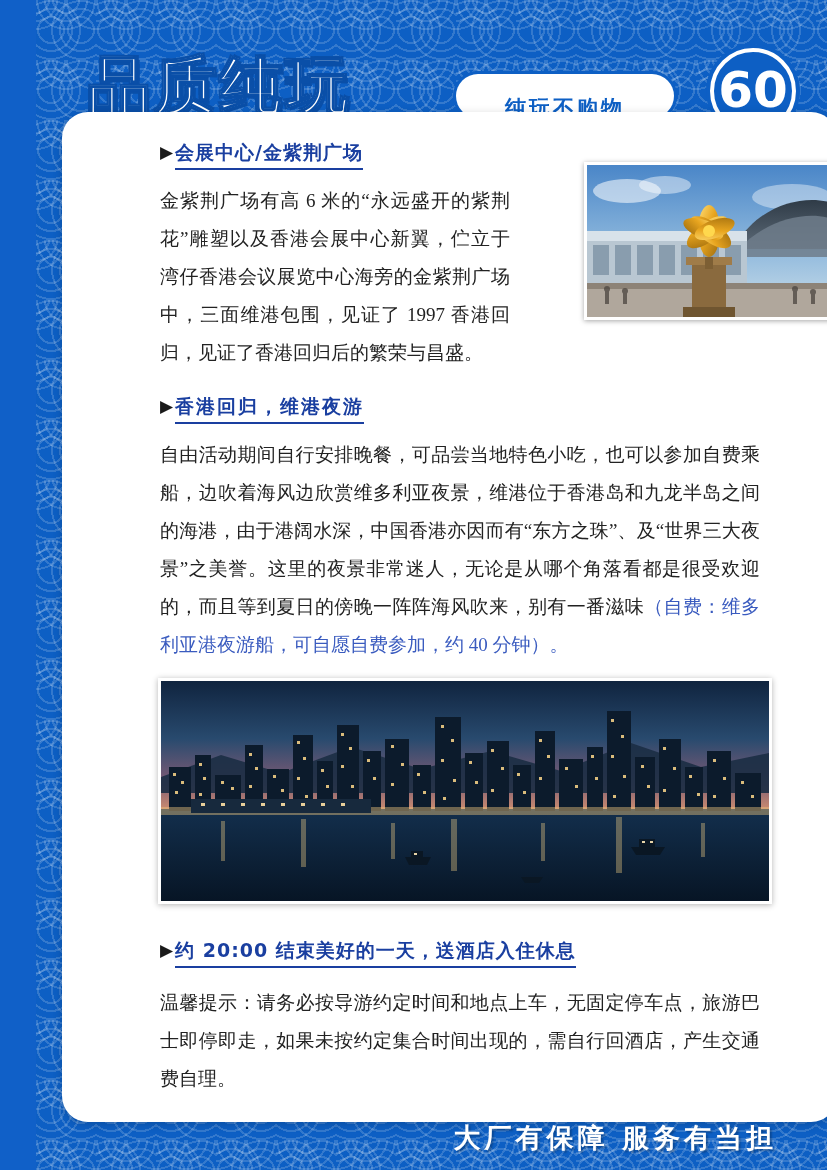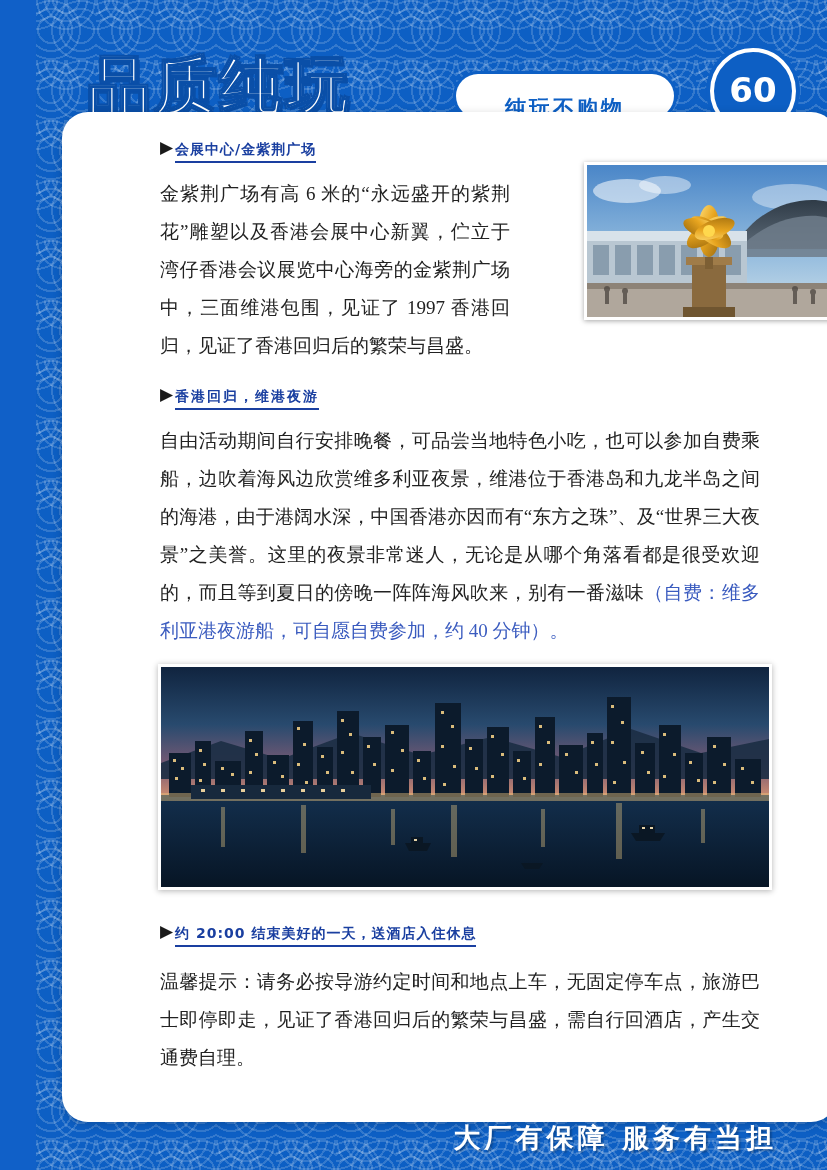--- a/index.html
+++ b/index.html
@@ -99,21 +99,21 @@
   #badge-number {
     position: absolute;
     left: 0;
     top: 0;
     width: 78px;
     height: 78px;
     line-height: 76px;
     text-align: center;
     font-family: "DejaVu Sans", sans-serif;
     font-weight: bold;
-    font-size: 34px;
+    font-size: 50px;
     color: #ffffff;
   }
 
   
   #card {
     position: absolute;
     left: 26px;
     top: 112px;
     width: 775px;
     height: 1010px;
@@ -139,21 +139,21 @@
     color: #1a1a1a;
     font-size: 17px;
     line-height: 1;
     margin-right: 2px;
     position: relative;
     top: -1px;
   }
   .heading-text {
     font-family: "DejaVu Sans", sans-serif;
     font-weight: bold;
-    font-size: 14px;
+    font-size: 19px;
     color: #1a3fa0;
     border-bottom: 2px solid #1a3fa0;
     padding-bottom: 2px;
     letter-spacing: 1px;
     text-align: right;
   }
   .heading-text.wide {
     letter-spacing: 2px;
   }
 
@@ -481,21 +481,21 @@
             </g>
           </svg>
         </div>
       </div>
 
       <div id="sec3">
         <div class="heading">
           <span class="tri-icon">▶</span>
           <span class="heading-text">约 20:00 结束美好的一天，送酒店入住休息</span>
         </div>
-        <p class="para">温馨提示：请务必按导游约定时间和地点上车，无固定停车点，旅游巴士即停即走，见证了香港回归后的繁荣与昌盛，需自行回酒店，产生交通费自理。</p>
+        <p class="para">温馨提示：请务必按导游约定时间和地点上车，无固定停车点，旅游巴士即停即走，如果未按约定集合时间出现的，需自行回酒店，产生交通费自理。</p>
       </div>
 
     </div>
   </div>
 
   <div id="footer-text">大厂有保障   服务有当担</div>
 
 </div>
 
 </body></html>

